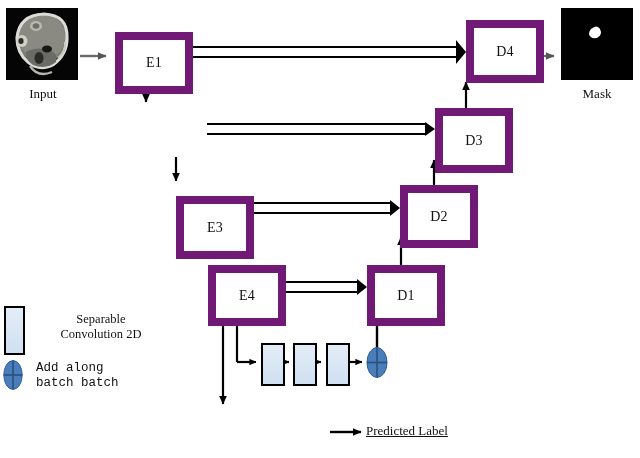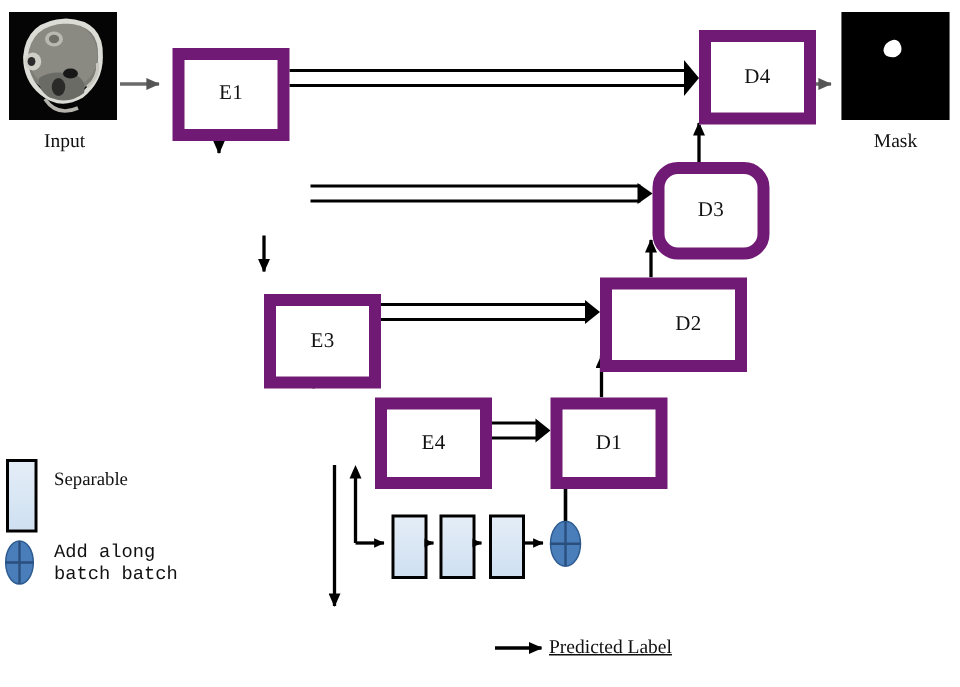--- a/index.html
+++ b/index.html
@@ -141,44 +141,45 @@
       <line x1="377" y1="352" x2="377" y2="313" stroke="#000" stroke-width="2.4" marker-end="url(#ah)"></line>
     </g>
 
     <g>
       <line x1="330" y1="432" x2="361" y2="432" stroke="#000" stroke-width="2.4" marker-end="url(#ah)"></line>
     </g>
   </svg>
 
   <div class="node" style="left:115px;top:32px;width:62px;height:46px;">E1</div>
   <div class="node" style="left:176px;top:196px;width:62px;height:47px;">E3</div>
-  <div class="node" style="left:208px;top:265px;width:62px;height:45px;margin-left:42px;">E4</div>
+  <div class="node" style="left:208px;top:265px;width:62px;height:45px;">E4</div>
 
   <div class="node" style="left:466px;top:20px;width:62px;height:47px;">D4</div>
-  <div class="node" style="left:435px;top:108px;width:62px;height:49px;border-radius:17px;">D3</div>
-  <div class="node" style="left:400px;top:185px;width:62px;height:47px;padding-left:20px;">D2</div>
+  <div class="node" style="left:435px;top:108px;width:62px;height:49px;">D3</div>
+  <div class="node" style="left:400px;top:185px;width:62px;height:47px;">D2</div>
   <div class="node" style="left:367px;top:265px;width:62px;height:45px;">D1</div>
 
   <div class="lbl" style="left:366px;top:423px;">Predicted Label</div>
 
   <div class="convblk" style="left:261px;top:343px;width:20px;height:39px;"></div>
   <div class="convblk" style="left:293px;top:343px;width:20px;height:39px;"></div>
   <div class="convblk" style="left:326px;top:343px;width:20px;height:39px;"></div>
 
   <div class="addnode" style="left:366px;top:347px;width:22px;height:31px;">
     <svg viewBox="0 0 22 31" width="22" height="31">
       <ellipse cx="11" cy="15.5" rx="10" ry="15" fill="#4a7ebb" stroke="#2f5c90" stroke-width="1"></ellipse>
       <line x1="1" y1="15.5" x2="21" y2="15.5" stroke="#2a4f7c" stroke-width="1.6"></line>
       <line x1="11" y1="0.8" x2="11" y2="30.2" stroke="#2a4f7c" stroke-width="1.6"></line>
     </svg>
   </div>
 
   <div class="convblk" style="left:4px;top:306px;width:17px;height:45px;"></div>
-  <div class="legend-txt" style="left:36px;top:312px;">
+  <div class="legend-txt" style="left:36px;top:312px;text-align:center;">
     <div>Separable</div>
+    <div>Convolution  2D</div>
   </div>
 
   <div class="addnode" style="left:3px;top:360px;width:20px;height:30px;">
     <svg viewBox="0 0 20 30" width="20" height="30">
       <ellipse cx="10" cy="15" rx="9.2" ry="14.4" fill="#4a7ebb" stroke="#2f5c90" stroke-width="1"></ellipse>
       <line x1="0.8" y1="15" x2="19.2" y2="15" stroke="#2a4f7c" stroke-width="1.6"></line>
       <line x1="10" y1="0.8" x2="10" y2="29.2" stroke="#2a4f7c" stroke-width="1.6"></line>
     </svg>
   </div>
   <div class="legend-txt" style="left:36px;top:361px;font-family:Liberation Mono, monospace;">

